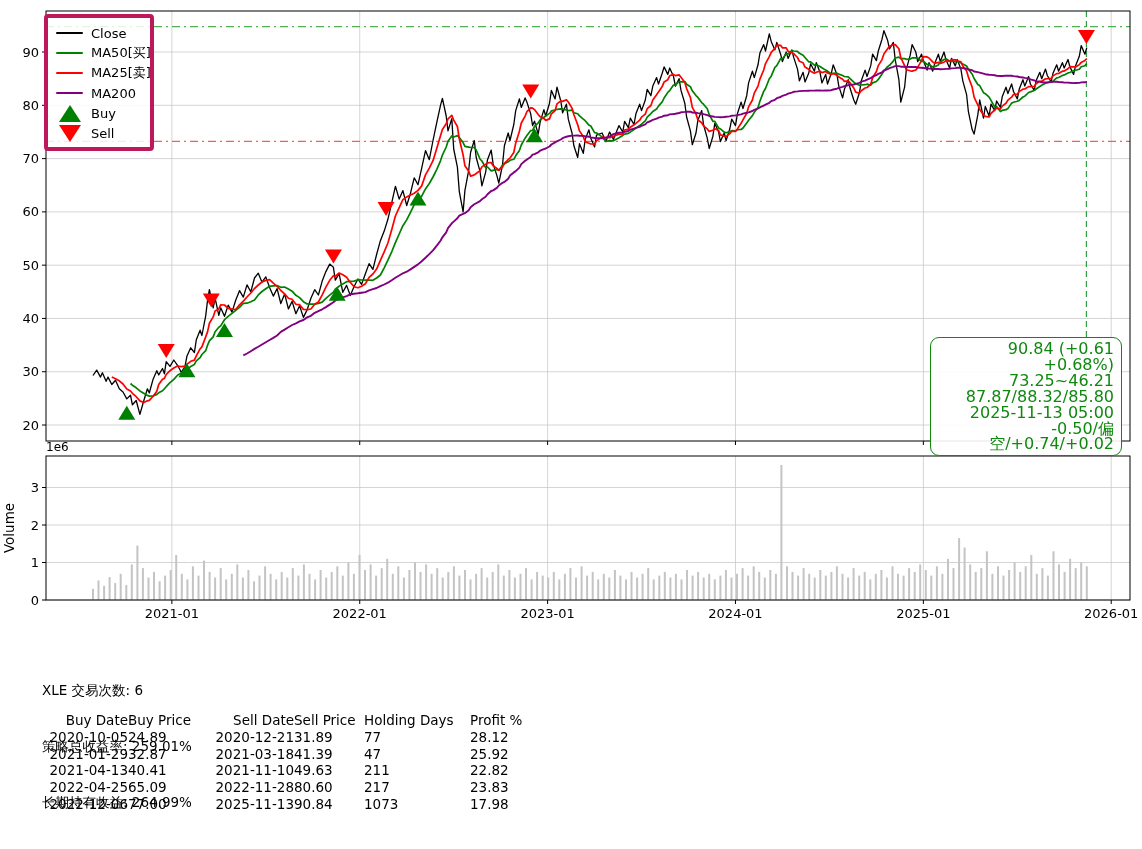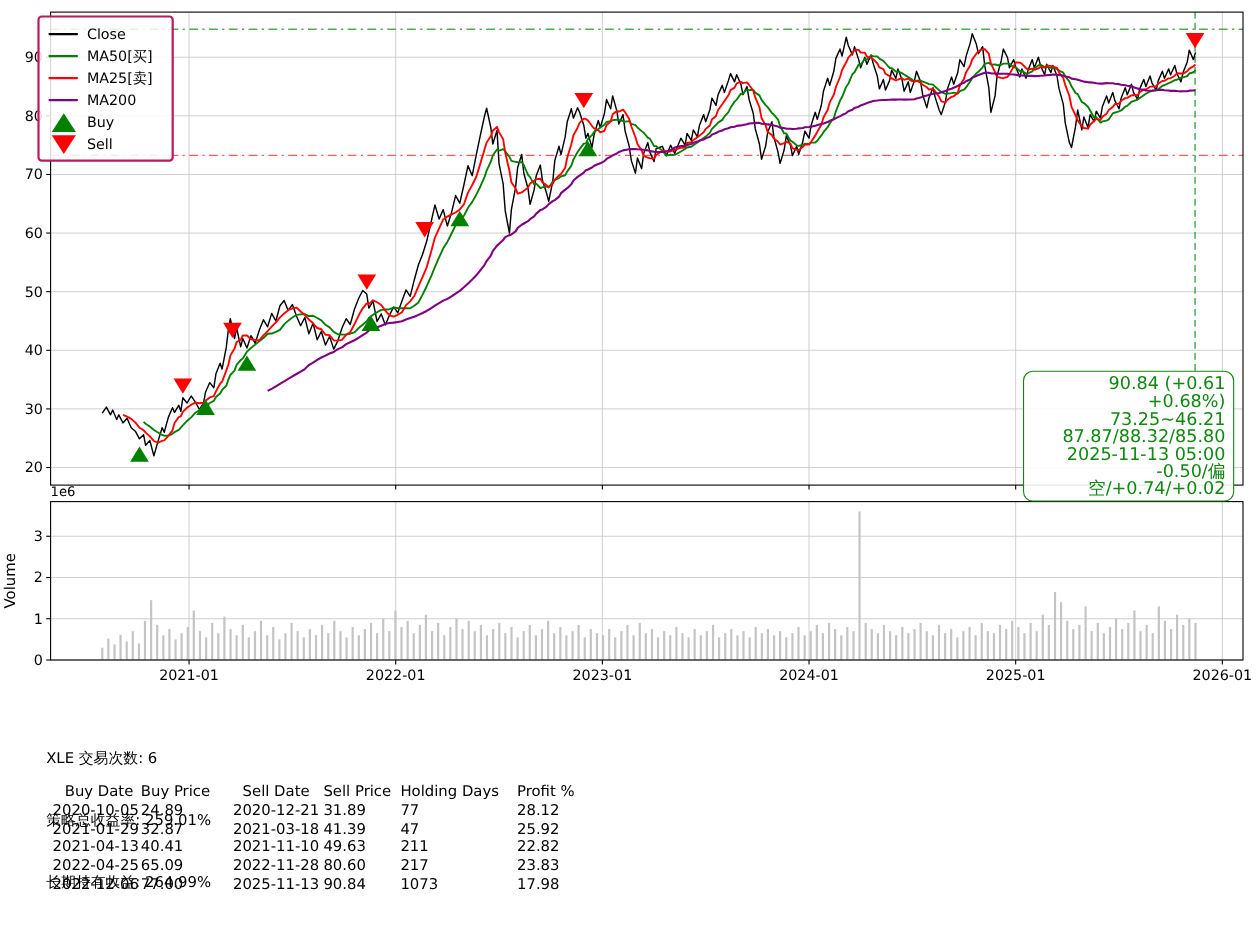--- a/index.html
+++ b/index.html
@@ -1,35 +1,35 @@
 <!DOCTYPE html>
 <html><head>
 <meta charset="utf-8">
 <style>
   html,body{margin:0;padding:0;background:#ffffff;}
   body{width:1142px;height:849px;font-family:"DejaVu Sans",sans-serif;position:relative;overflow:hidden;}
   .fig{position:absolute;left:0;top:0;width:1142px;height:849px;background:#fff;}
   svg{position:absolute;left:0;top:0;}
   
-  .legend{position:absolute;left:34px;top:14px;width:124px;background:rgba(255,255,255,0.85);
-          border:2px solid #be185d;border-radius:4px;padding:5px 8px 4px 8px;box-sizing:border-box;}
+  .legend{position:absolute;left:44px;top:14px;width:110px;background:rgba(255,255,255,0.85);
+          border:4px solid #be185d;border-radius:4px;padding:5px 8px 4px 8px;box-sizing:border-box;}
   .lrow{display:flex;align-items:center;gap:8px;height:20px;}
   .lsw{width:27px;display:flex;justify-content:center;align-items:center;flex:0 0 27px;}
   .lsw-line{width:27px;height:2.6px;border-radius:1px;}
   .tri-up{width:0;height:0;border-left:11px solid transparent;border-right:11px solid transparent;border-bottom:17px solid #008000;}
   .tri-down{width:0;height:0;border-left:11px solid transparent;border-right:11px solid transparent;border-top:17px solid #ff0000;}
   .llab{font-size:13px;color:#000;white-space:nowrap;}
   
   .ann{position:absolute;left:930px;top:337px;width:176px;border:1.6px solid #108810;border-radius:9px;
        padding:3px 7px;color:#108810;font-size:16px;line-height:15.9px;text-align:right;background:rgba(255,255,255,0.9);}
   
   .stats{position:absolute;left:42px;top:643px;font-size:13.5px;line-height:18.8px;color:#000;white-space:pre;}
   .ttable{position:absolute;left:42px;top:712px;font-size:13.5px;color:#000;}
   .trow{display:grid;grid-template-columns:86px 72px 94px 70px 106px 84px;height:16.8px;line-height:16.8px;}
-  .c-l{text-align:center;}
+  .c-l{text-align:right;}
   .c-r{text-align:left;}
   .hpad{padding-left:10px;}
   .dpad{padding-left:4px;}
   .spad{padding-left:8px;}
 </style>
 </head>
 <body>
 
 <div class="fig">
 

